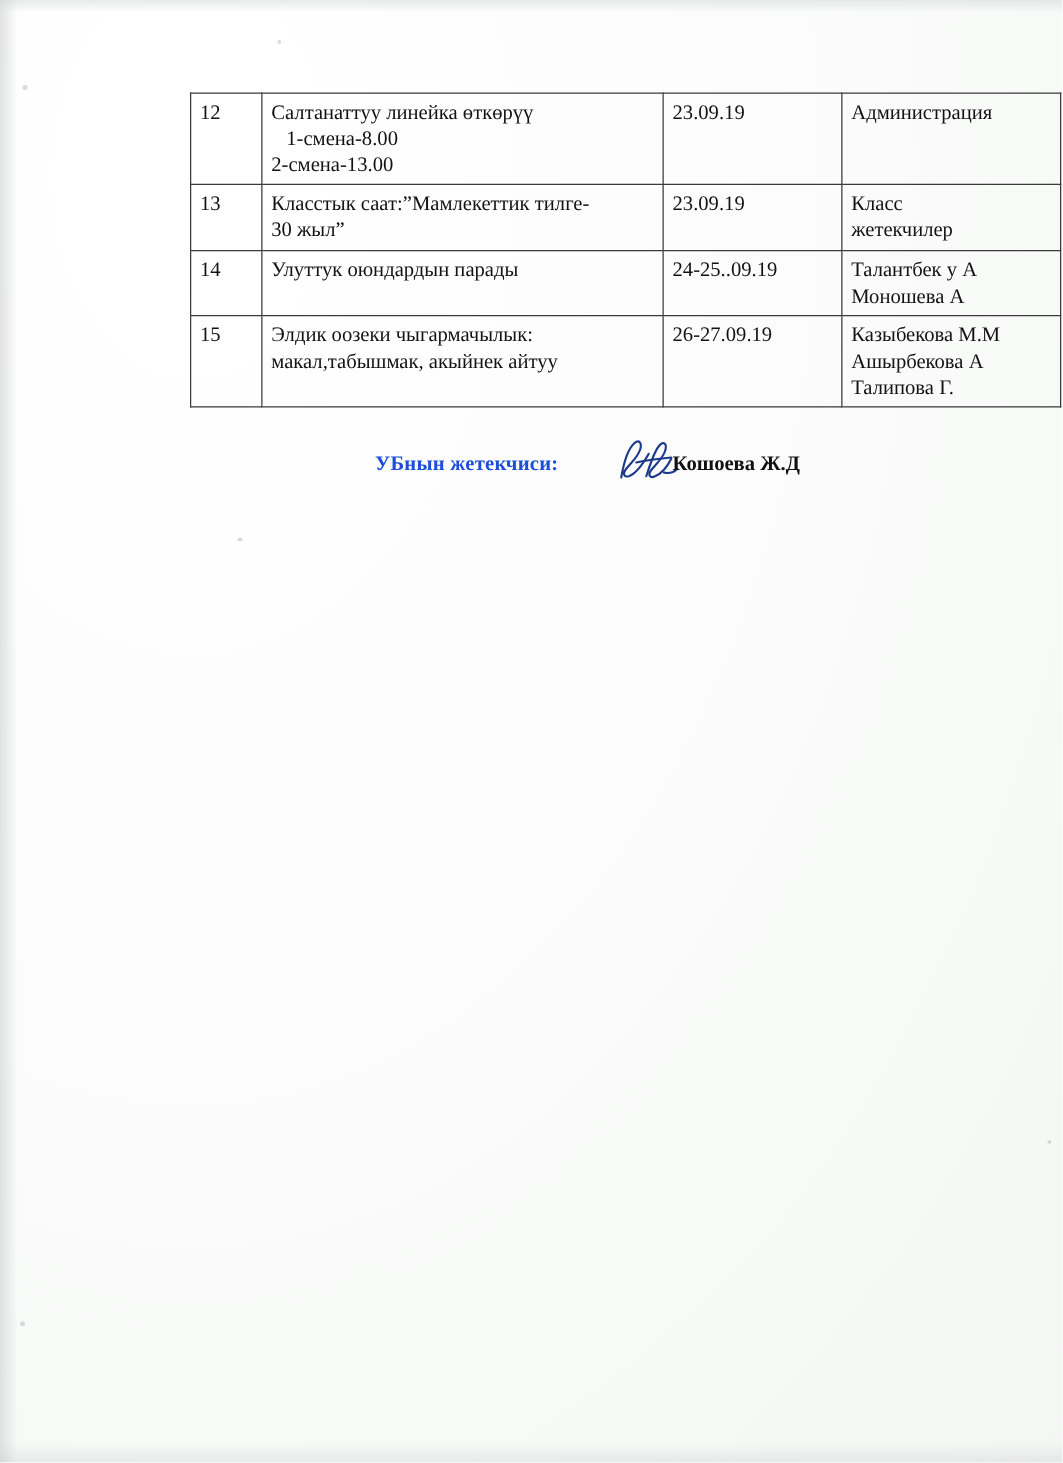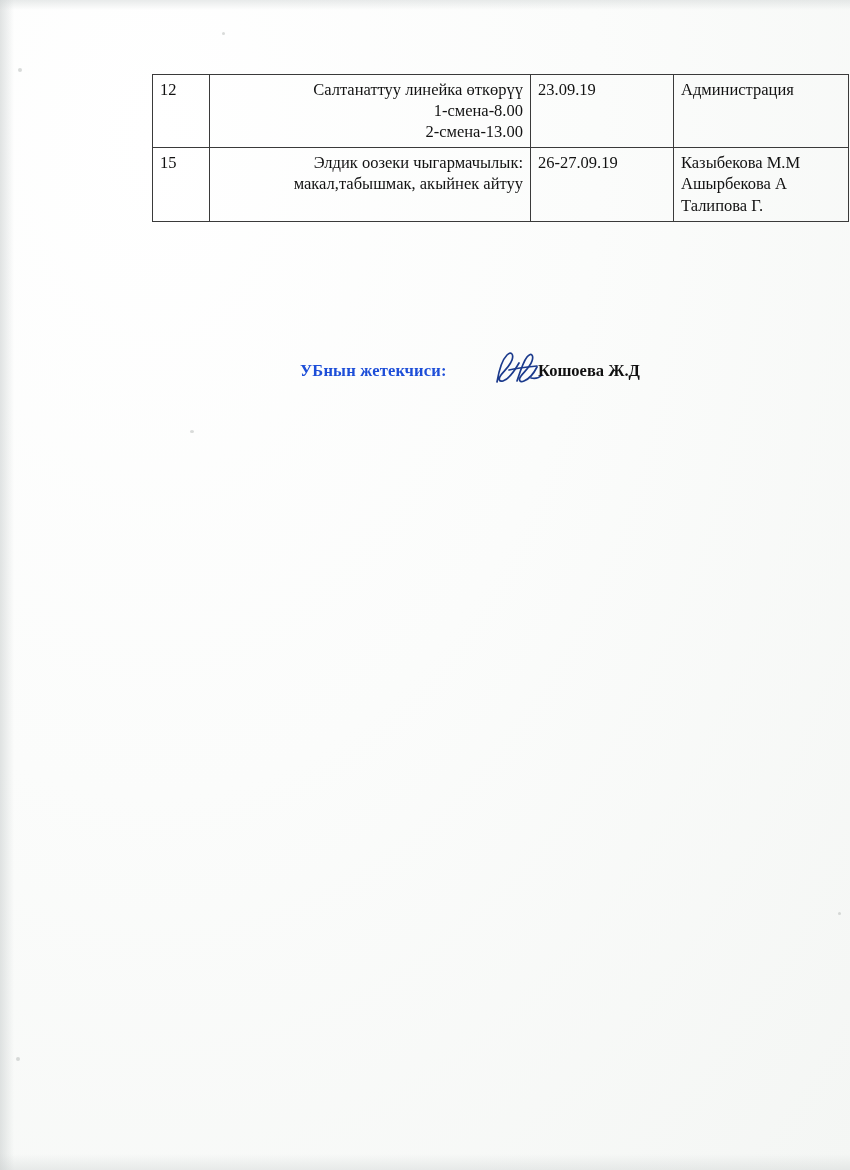--- a/index.html
+++ b/index.html
@@ -68,21 +68,20 @@
     vertical-align: top;
     line-height: 1.28;
   }
   td.col-num {
     width: 42px;
     text-align: left;
     padding-left: 8px;
   }
   td.col-task {
     width: 306px;
-    text-align: right;
   }
   td.col-date {
     width: 128px;
   }
   td.col-resp {
     width: 160px;
   }
   .line2 {
     display: block;
   }
@@ -146,21 +145,44 @@
           <span class="line2">Салтанаттуу линейка өткөрүү</span>
           <span class="line2 indent">1-смена-8.00</span>
           <span class="line2">2-смена-13.00</span>
         </td>
         <td class="col-date">23.09.19</td>
         <td class="col-resp">
           <span class="line2">Администрация</span>
         </td>
       </tr>
 
-
+      <tr>
+        <td class="col-num">13</td>
+        <td class="col-task">
+          <span class="line2">Класстык саат:”Мамлекеттик тилге-</span>
+          <span class="line2">30 жыл”</span>
+        </td>
+        <td class="col-date">23.09.19</td>
+        <td class="col-resp">
+          <span class="line2">Класс</span>
+          <span class="line2">жетекчилер</span>
+        </td>
+      </tr>
+
+      <tr>
+        <td class="col-num">14</td>
+        <td class="col-task">
+          <span class="line2">Улуттук оюндардын парады</span>
+        </td>
+        <td class="col-date">24-25..09.19</td>
+        <td class="col-resp">
+          <span class="line2">Талантбек у А</span>
+          <span class="line2">Моношева А</span>
+        </td>
+      </tr>
 
       <tr>
         <td class="col-num">15</td>
         <td class="col-task">
           <span class="line2">Элдик оозеки чыгармачылык:</span>
           <span class="line2">макал,табышмак, акыйнек айтуу</span>
         </td>
         <td class="col-date">26-27.09.19</td>
         <td class="col-resp">
           <span class="line2">Казыбекова М.М</span>

